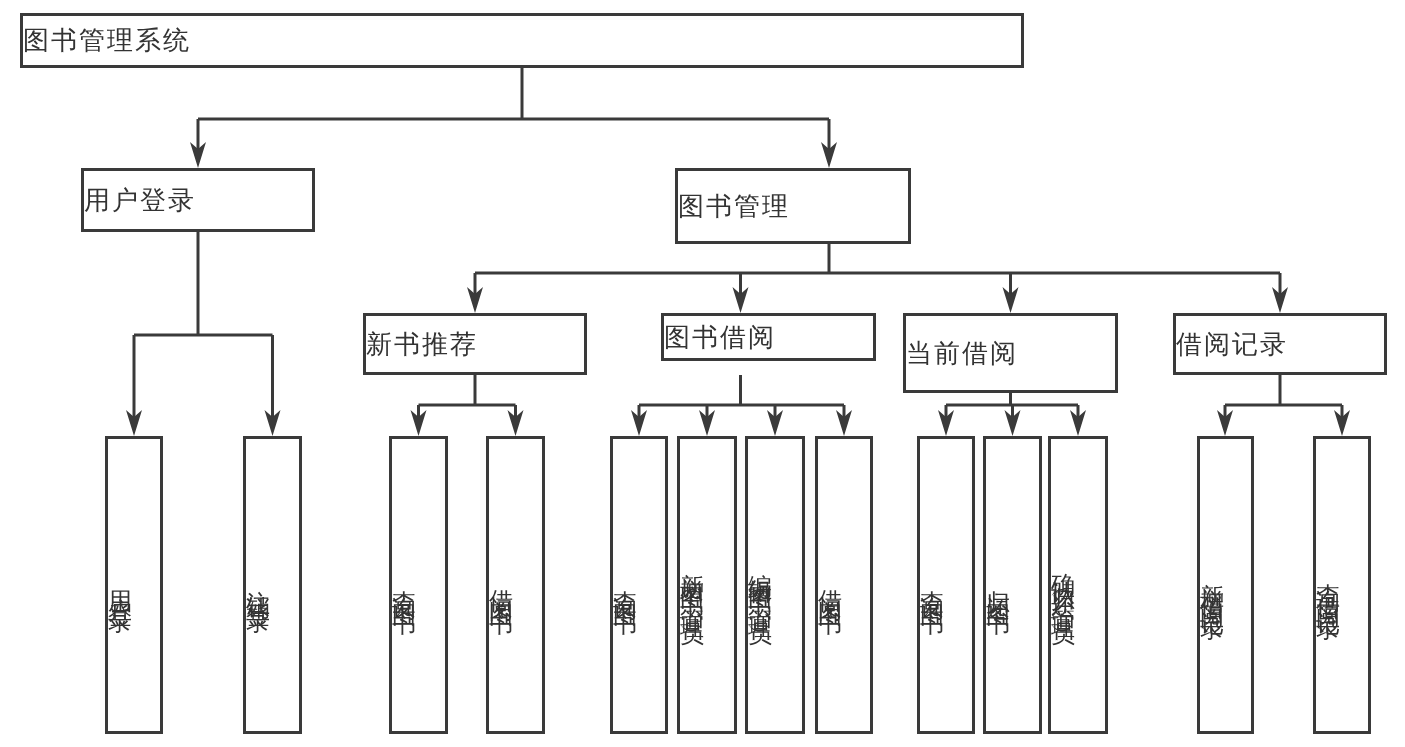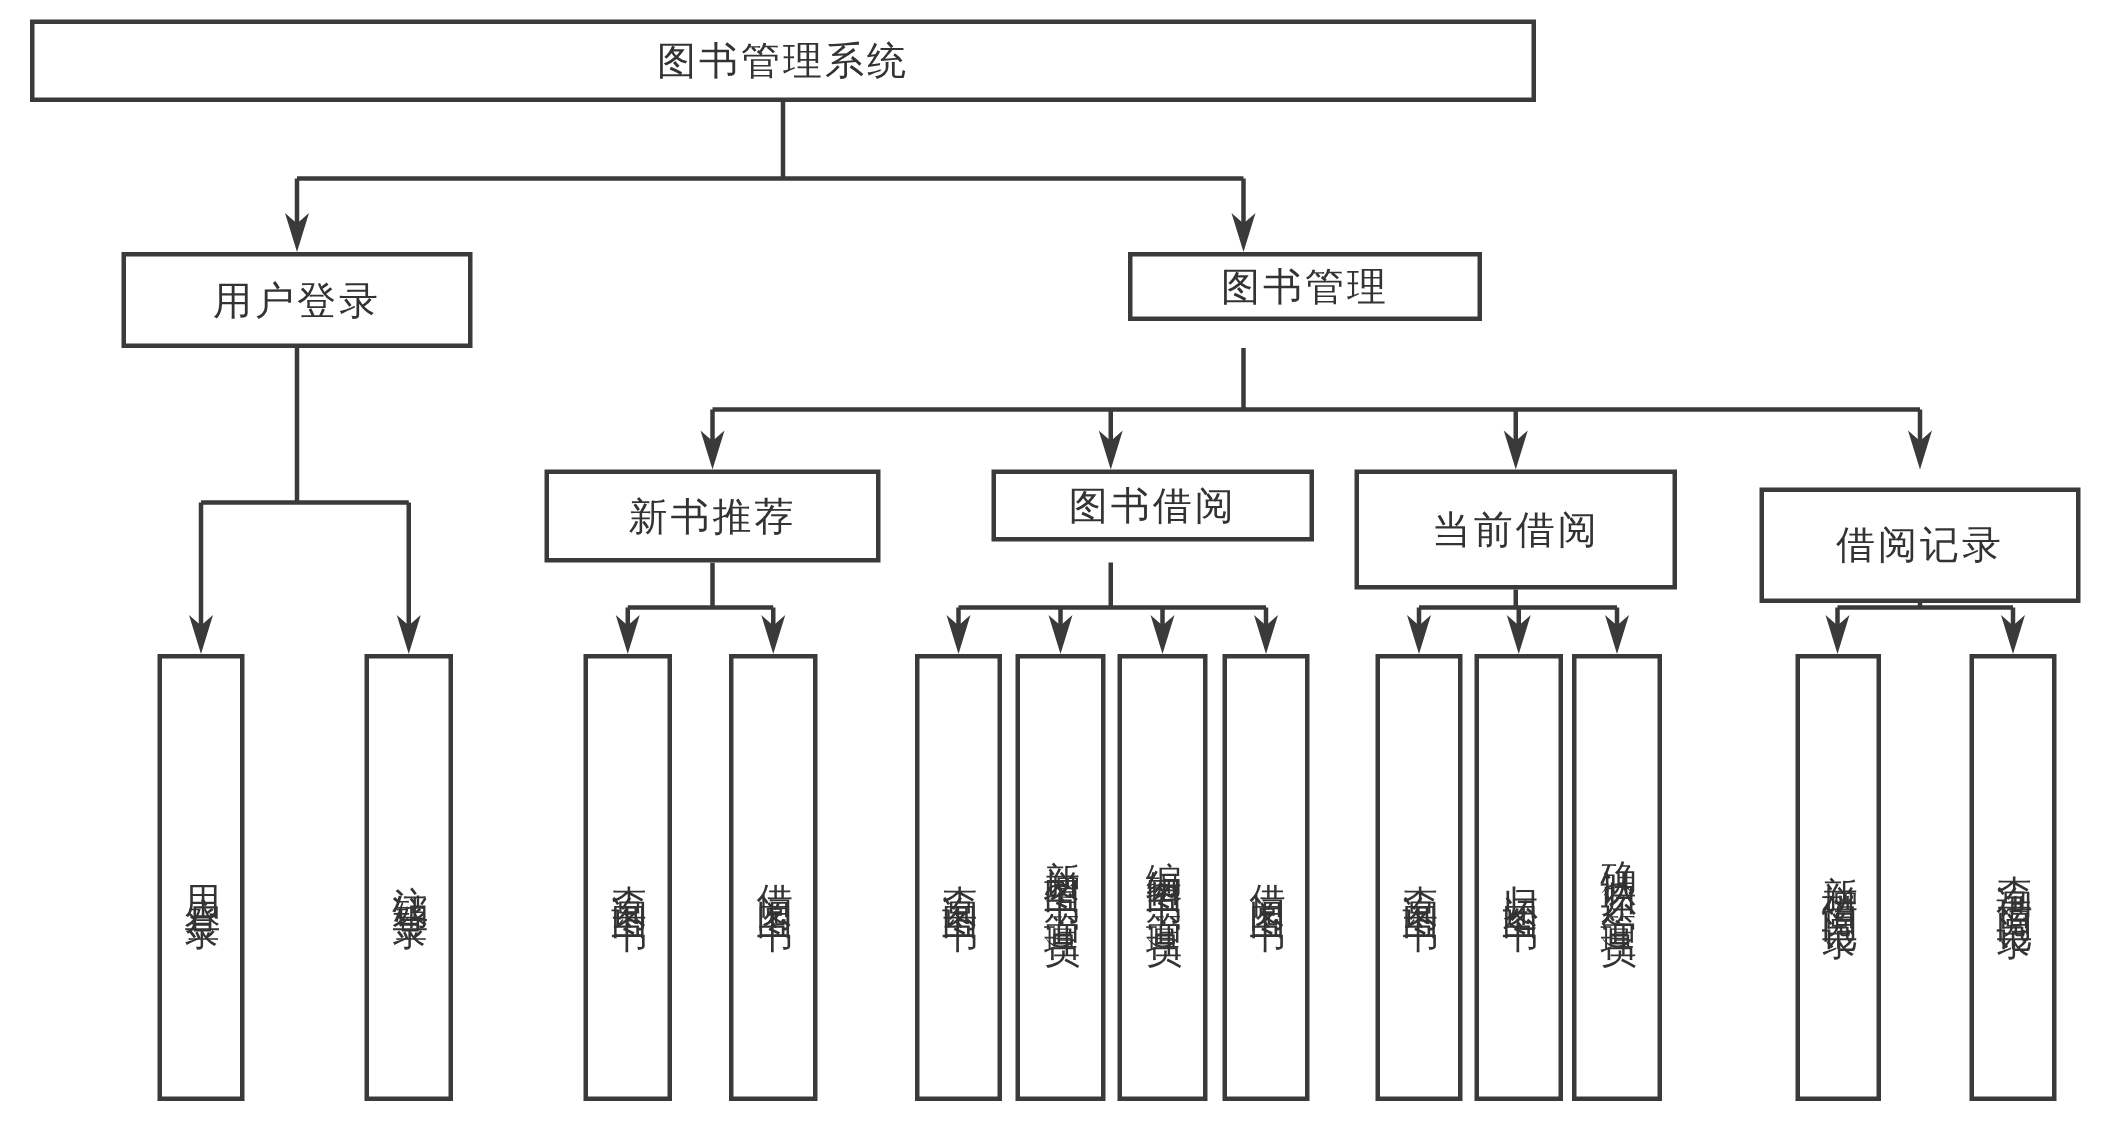--- a/index.html
+++ b/index.html
@@ -26,21 +26,21 @@
   }
   .wires path { stroke: var(--line); stroke-width: 3; fill: none; }
   .wires polygon { fill: var(--line); stroke: none; }
   .node {
     position: absolute;
     background: var(--box-bg);
     border: 3px solid var(--line);
     color: var(--text);
     display: flex;
     align-items: center;
-    justify-content: center;
+    justify-content: flex-start;
     z-index: 2;
     text-align: center;
   }
   .hbox { font-size: 26px; letter-spacing: 2px; }
   .leaf span {
     writing-mode: vertical-rl;
     text-orientation: mixed;
     font-size: 24px;
     letter-spacing: 7px;
     line-height: 1;
@@ -117,34 +117,34 @@
       <polygon points="1334,410 1342,417 1350,410 1342,436"></polygon>
     </svg>
 
   <div class="node hbox" style="left:20px; top:13px; width:1004px; height:55px;">
     <span>图书管理系统</span>
   </div>
 
   <div class="node hbox" style="left:81px; top:168px; width:234px; height:64px;">
     <span>用户登录</span>
   </div>
-  <div class="node hbox" style="left:752px; top:168px; width:236px; height:46px;">
+  <div class="node hbox" style="left:675px; top:168px; width:236px; height:76px;">
     <span>图书管理</span>
   </div>
 
   <div class="node hbox" style="left:363px; top:313px; width:224px; height:62px;">
     <span>新书推荐</span>
   </div>
   <div class="node hbox" style="left:661px; top:313px; width:215px; height:48px;">
     <span>图书借阅</span>
   </div>
   <div class="node hbox" style="left:903px; top:313px; width:215px; height:80px;">
     <span>当前借阅</span>
   </div>
-  <div class="node hbox" style="left:1173px; top:313px; width:214px; height:77px;margin-top:12px;">
+  <div class="node hbox" style="left:1173px; top:313px; width:214px; height:62px;">
     <span>借阅记录</span>
   </div>
 
   <div class="node leaf" style="left:105px; top:436px; width:58px; height:298px;">
     <span>用户登录</span>
   </div>
   <div class="node leaf" style="left:243px; top:436px; width:59px; height:298px;">
     <span>注销登录</span>
   </div>
   <div class="node leaf" style="left:389px; top:436px; width:59px; height:298px;">

